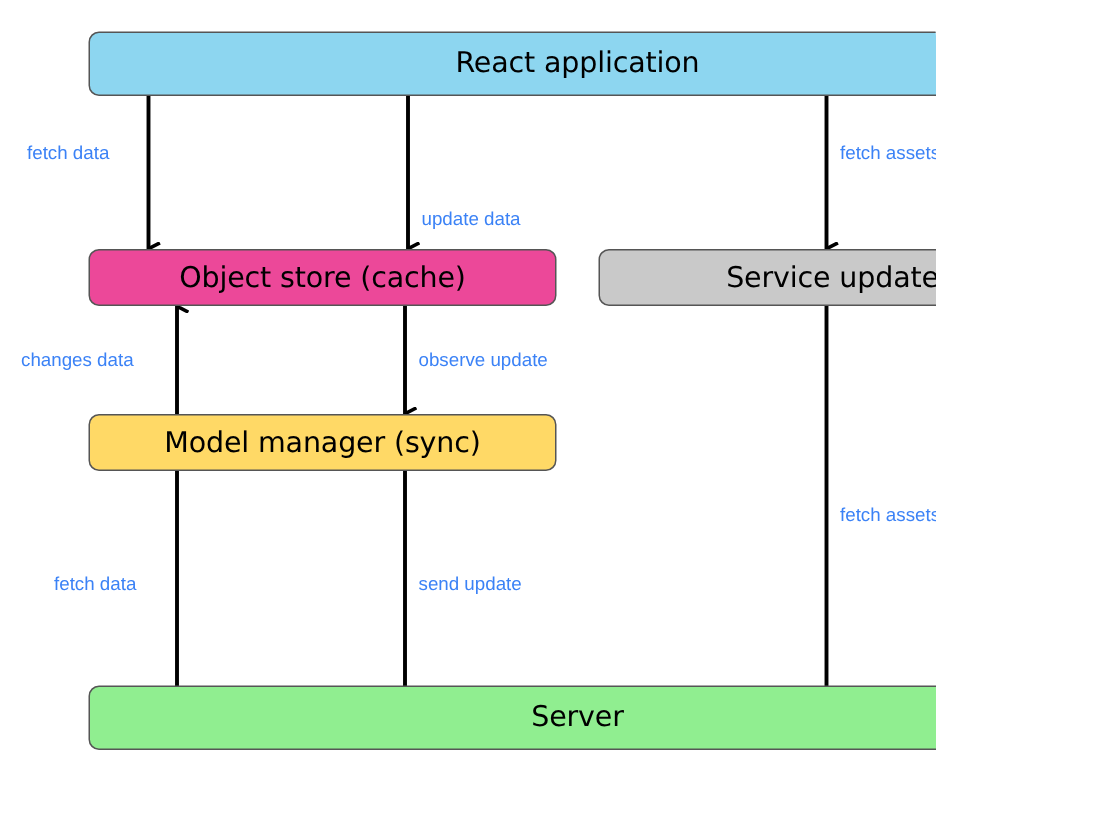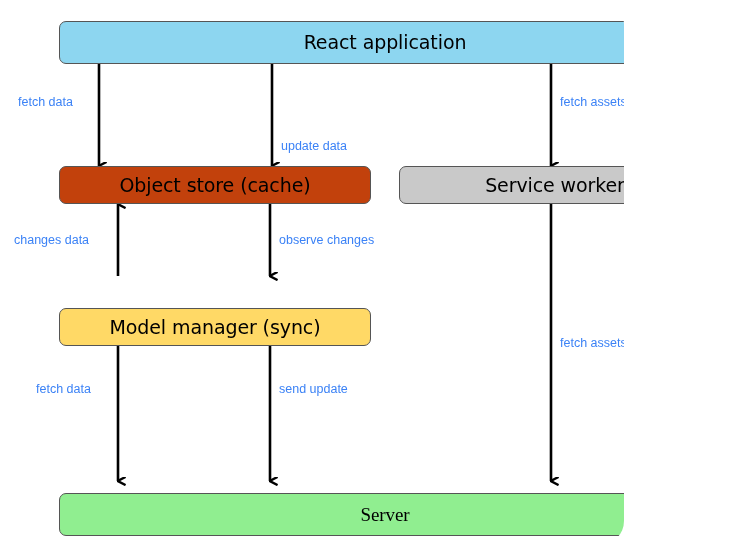--- a/index.html
+++ b/index.html
@@ -69,37 +69,37 @@
         <line x1="118" y1="314" x2="118" y2="481" stroke="#000000" stroke-width="2.6" marker-end="url(#arrowhead-down)"></line>
         <line x1="270" y1="314" x2="270" y2="481" stroke="#000000" stroke-width="2.6" marker-end="url(#arrowhead-down)"></line>
         <line x1="551" y1="204" x2="551" y2="481" stroke="#000000" stroke-width="2.6" marker-end="url(#arrowhead-down)"></line>
       </g>
   </svg>
 
   <div id="nodes-layer">
       <div class="node" style="left: 59px; top: 21px; width: 652px; height: 43px; background: rgb(141, 214, 240); border-color: rgb(85, 85, 85);">
         <span>React application</span>
       </div>
-      <div class="node" style="left: 59px; top: 166px; width: 312px; height: 38px; background: #c2410c; border-color: rgb(85, 85, 85);">
+      <div class="node" style="left: 59px; top: 166px; width: 312px; height: 38px; background: #ec4899; border-color: rgb(85, 85, 85);">
         <span>Object store (cache)</span>
       </div>
       <div class="node" style="left: 399px; top: 166px; width: 312px; height: 38px; background: rgb(201, 201, 201); border-color: rgb(85, 85, 85);">
-        <span>Service worker</span>
+        <span>Service update</span>
       </div>
-      <div class="node" style="left: 59px; top: 276px; width: 312px; height: 38px; background: rgb(255, 217, 102); border-color: rgb(85, 85, 85); margin-top: 32px;">
+      <div class="node" style="left: 59px; top: 276px; width: 312px; height: 38px; background: rgb(255, 217, 102); border-color: rgb(85, 85, 85);">
         <span>Model manager (sync)</span>
       </div>
-      <div class="node" style="left: 59px; top: 493px; width: 652px; height: 43px; background: rgb(144, 238, 144); border-color: rgb(85, 85, 85); font-family: Liberation Serif, serif;">
+      <div class="node" style="left: 59px; top: 457px; width: 652px; height: 43px; background: rgb(144, 238, 144); border-color: rgb(85, 85, 85);">
         <span>Server</span>
       </div>
     </div>
   <div id="labels-layer">
       <div class="edge-label" style="left: 18px; top: 96px;">fetch data</div>
       <div class="edge-label" style="left: 281px; top: 96px; margin-top: 44px;">update data</div>
       <div class="edge-label" style="left: 560px; top: 96px;">fetch assets</div>
       <div class="edge-label" style="left: 14px; top: 234px;">changes data</div>
-      <div class="edge-label" style="left: 279px; top: 234px;">observe changes</div>
+      <div class="edge-label" style="left: 279px; top: 234px;">observe update</div>
       <div class="edge-label" style="left: 36px; top: 383px;">fetch data</div>
       <div class="edge-label" style="left: 279px; top: 383px;">send update</div>
       <div class="edge-label" style="left: 560px; top: 337px;">fetch assets</div>
     </div>
 
 </div>
 
 </body></html>

